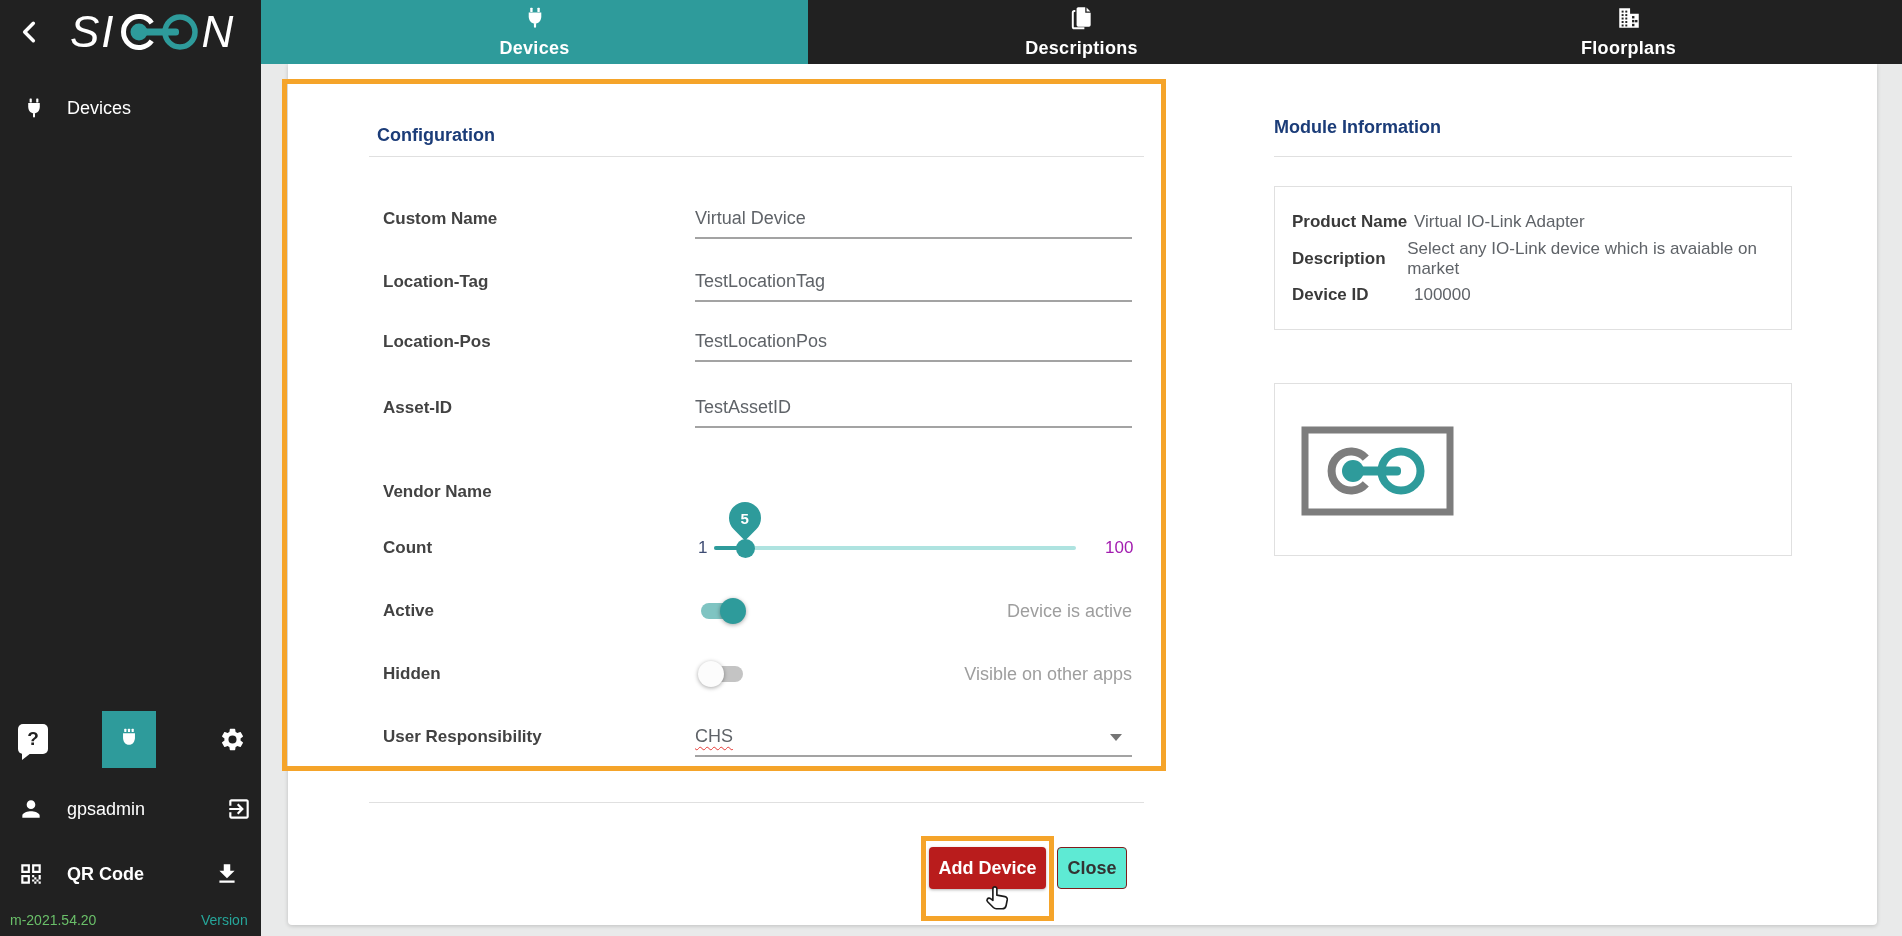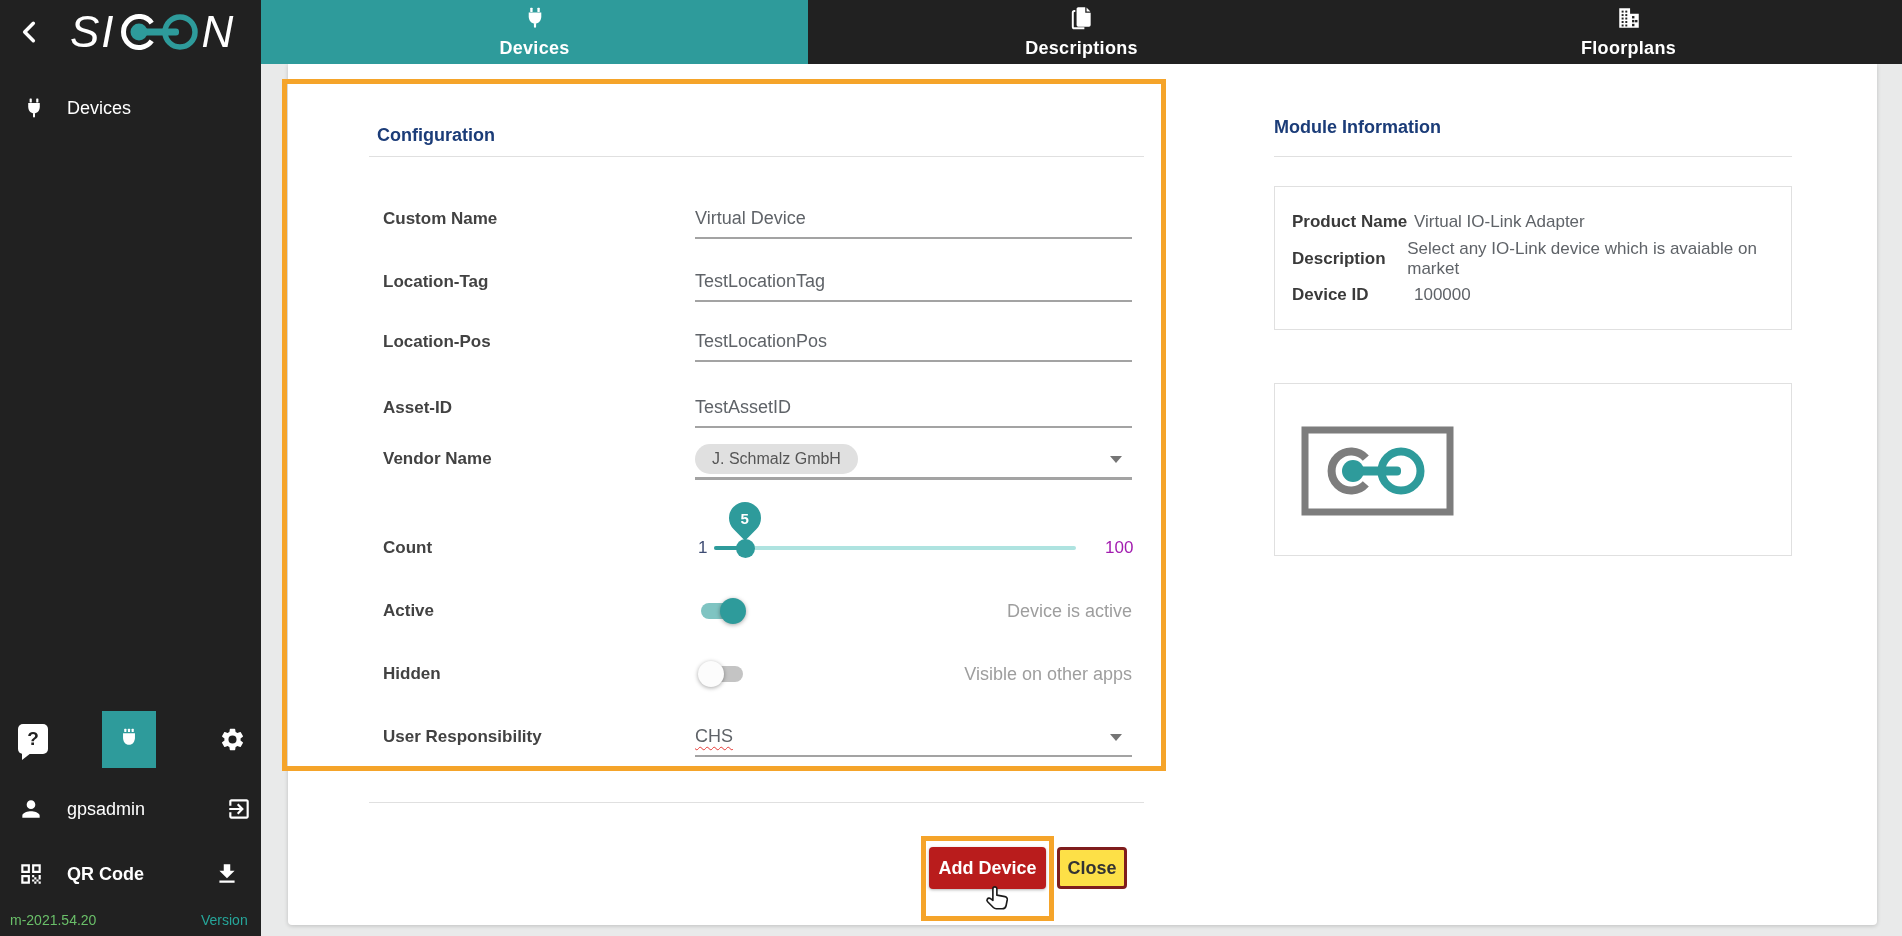--- a/index.html
+++ b/index.html
@@ -81,21 +81,21 @@
   .toggle.off .thumb{left:0;background:#fcfcfc;}
 
   .wavy{font-size:18px;color:#5f6368;line-height:34px;
         text-decoration-line:underline;text-decoration-style:wavy;text-decoration-color:#e53935;
         text-decoration-thickness:1px;text-underline-offset:4px;}
 
   
   .btn{position:absolute;top:783px;height:42px;border-radius:4px;font-family:"Liberation Sans",sans-serif;
        font-size:18px;display:flex;align-items:center;justify-content:center;cursor:pointer;box-sizing:border-box;}
   .btn-add{left:641px;width:117px;background:#b91c1c;color:#fff;font-weight:700;border:none;box-shadow:0 1px 3px rgba(0,0,0,.3);}
-  .btn-close{left:769px;width:70px;background:#fde047;color:#333;border:3px solid #7f1d1d;font-weight:600;}
+  .btn-close{left:769px;width:70px;background:#5eead4;color:#333;border:1px solid #7f1d1d;font-weight:600;}
 
   
   .info-box{position:absolute;left:986px;top:122px;width:518px;height:144px;border:1px solid #e0e0e0;box-sizing:border-box;}
   .mrow{position:absolute;left:17px;display:flex;height:26px;align-items:center;}
   .mlabel{width:122px;font-size:17px;font-weight:700;color:#3a3a3a;}
   .mvalue{font-size:17px;color:#5f6368;}
   .img-box{position:absolute;left:986px;top:319px;width:518px;height:173px;border:1px solid #e0e0e0;box-sizing:border-box;}
 
   
   .hl{position:absolute;border:5px solid #F5A42A;box-sizing:border-box;z-index:10;pointer-events:none;}
@@ -260,26 +260,22 @@
       </div>
     </div>
 
     <div class="frow" style="top:326px;">
       <span class="flabel">Asset-ID</span>
       <div class="finput">
         <input type="text" value="TestAssetID" style="">
       </div>
     </div>
 
-    <div class="frow" style="top:377px;">
+    <div class="frow" style="top:410px;">
       <span class="flabel">Vendor Name</span>
-      <div class="finput thick">
-        <span class="chip">J. Schmalz GmbH</span>
-        <span class="caret"></span>
-      </div>
     </div>
 
     <div class="frow" style="top:466px;">
       <span class="flabel">Count</span>
       <span class="slider-min">1</span>
       <div class="slider-track"></div>
       <div class="slider-fill"></div>
       <div class="slider-bubble">
         <span>5</span>
       </div>

